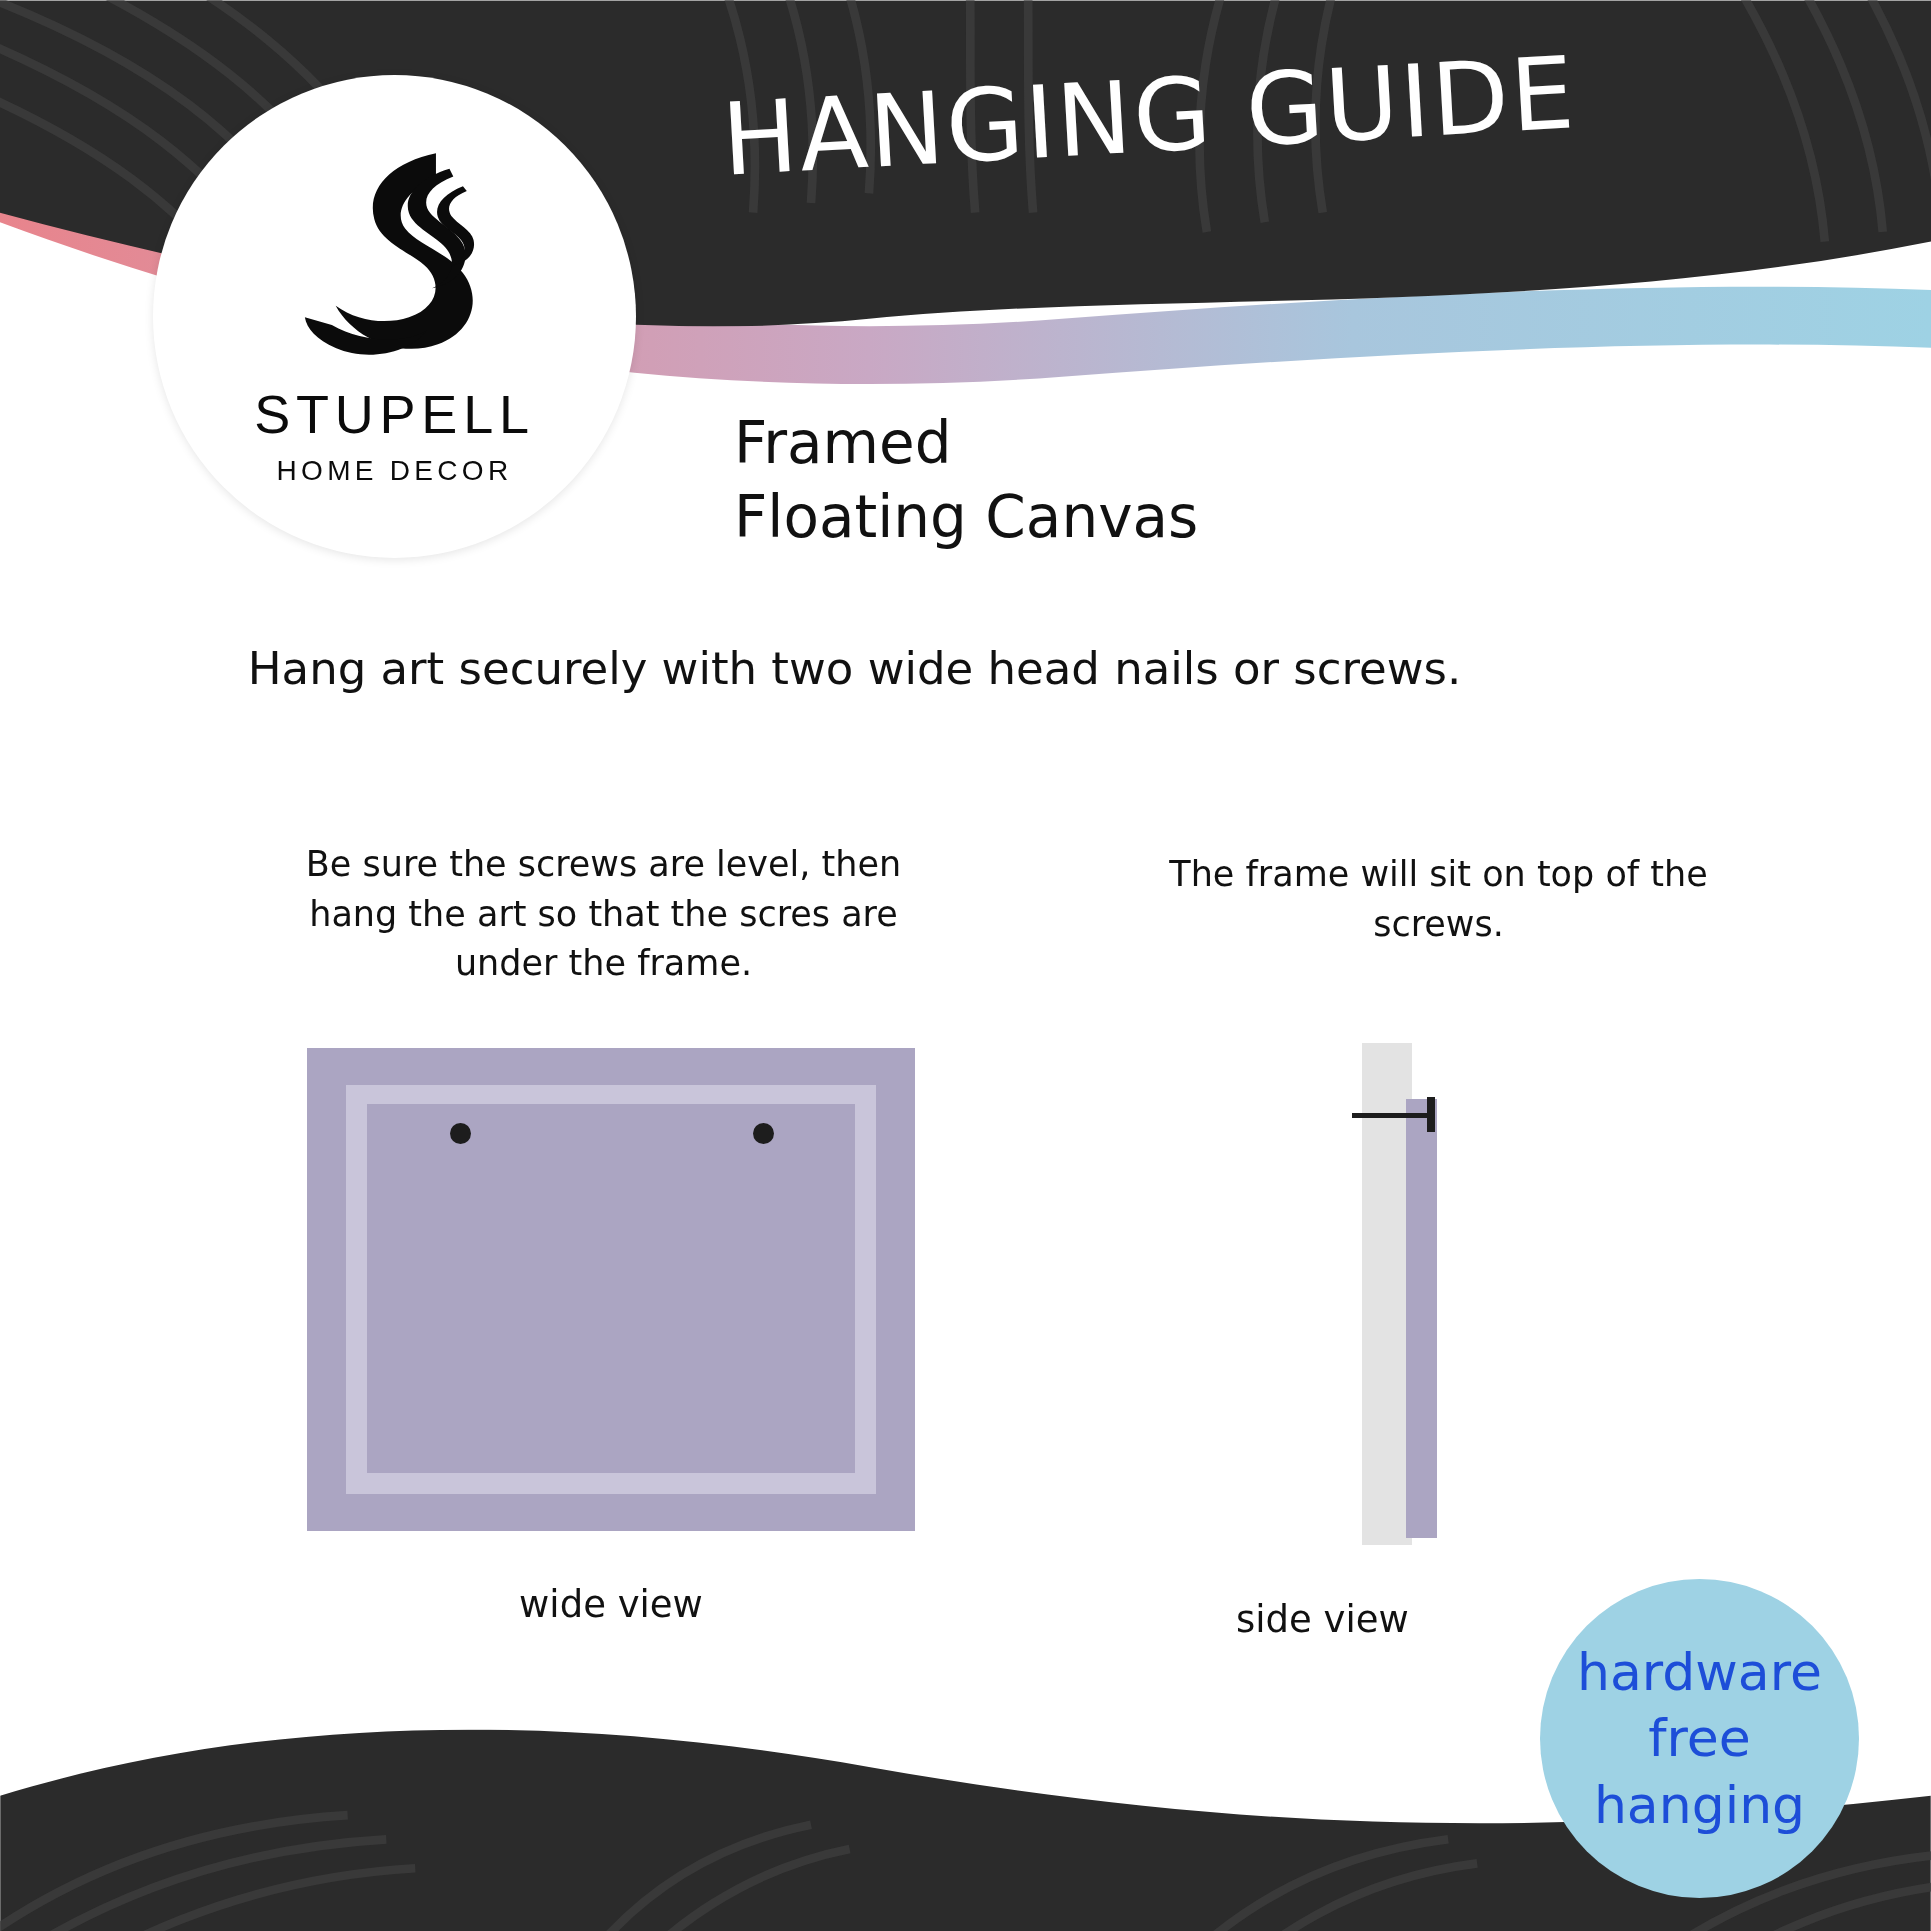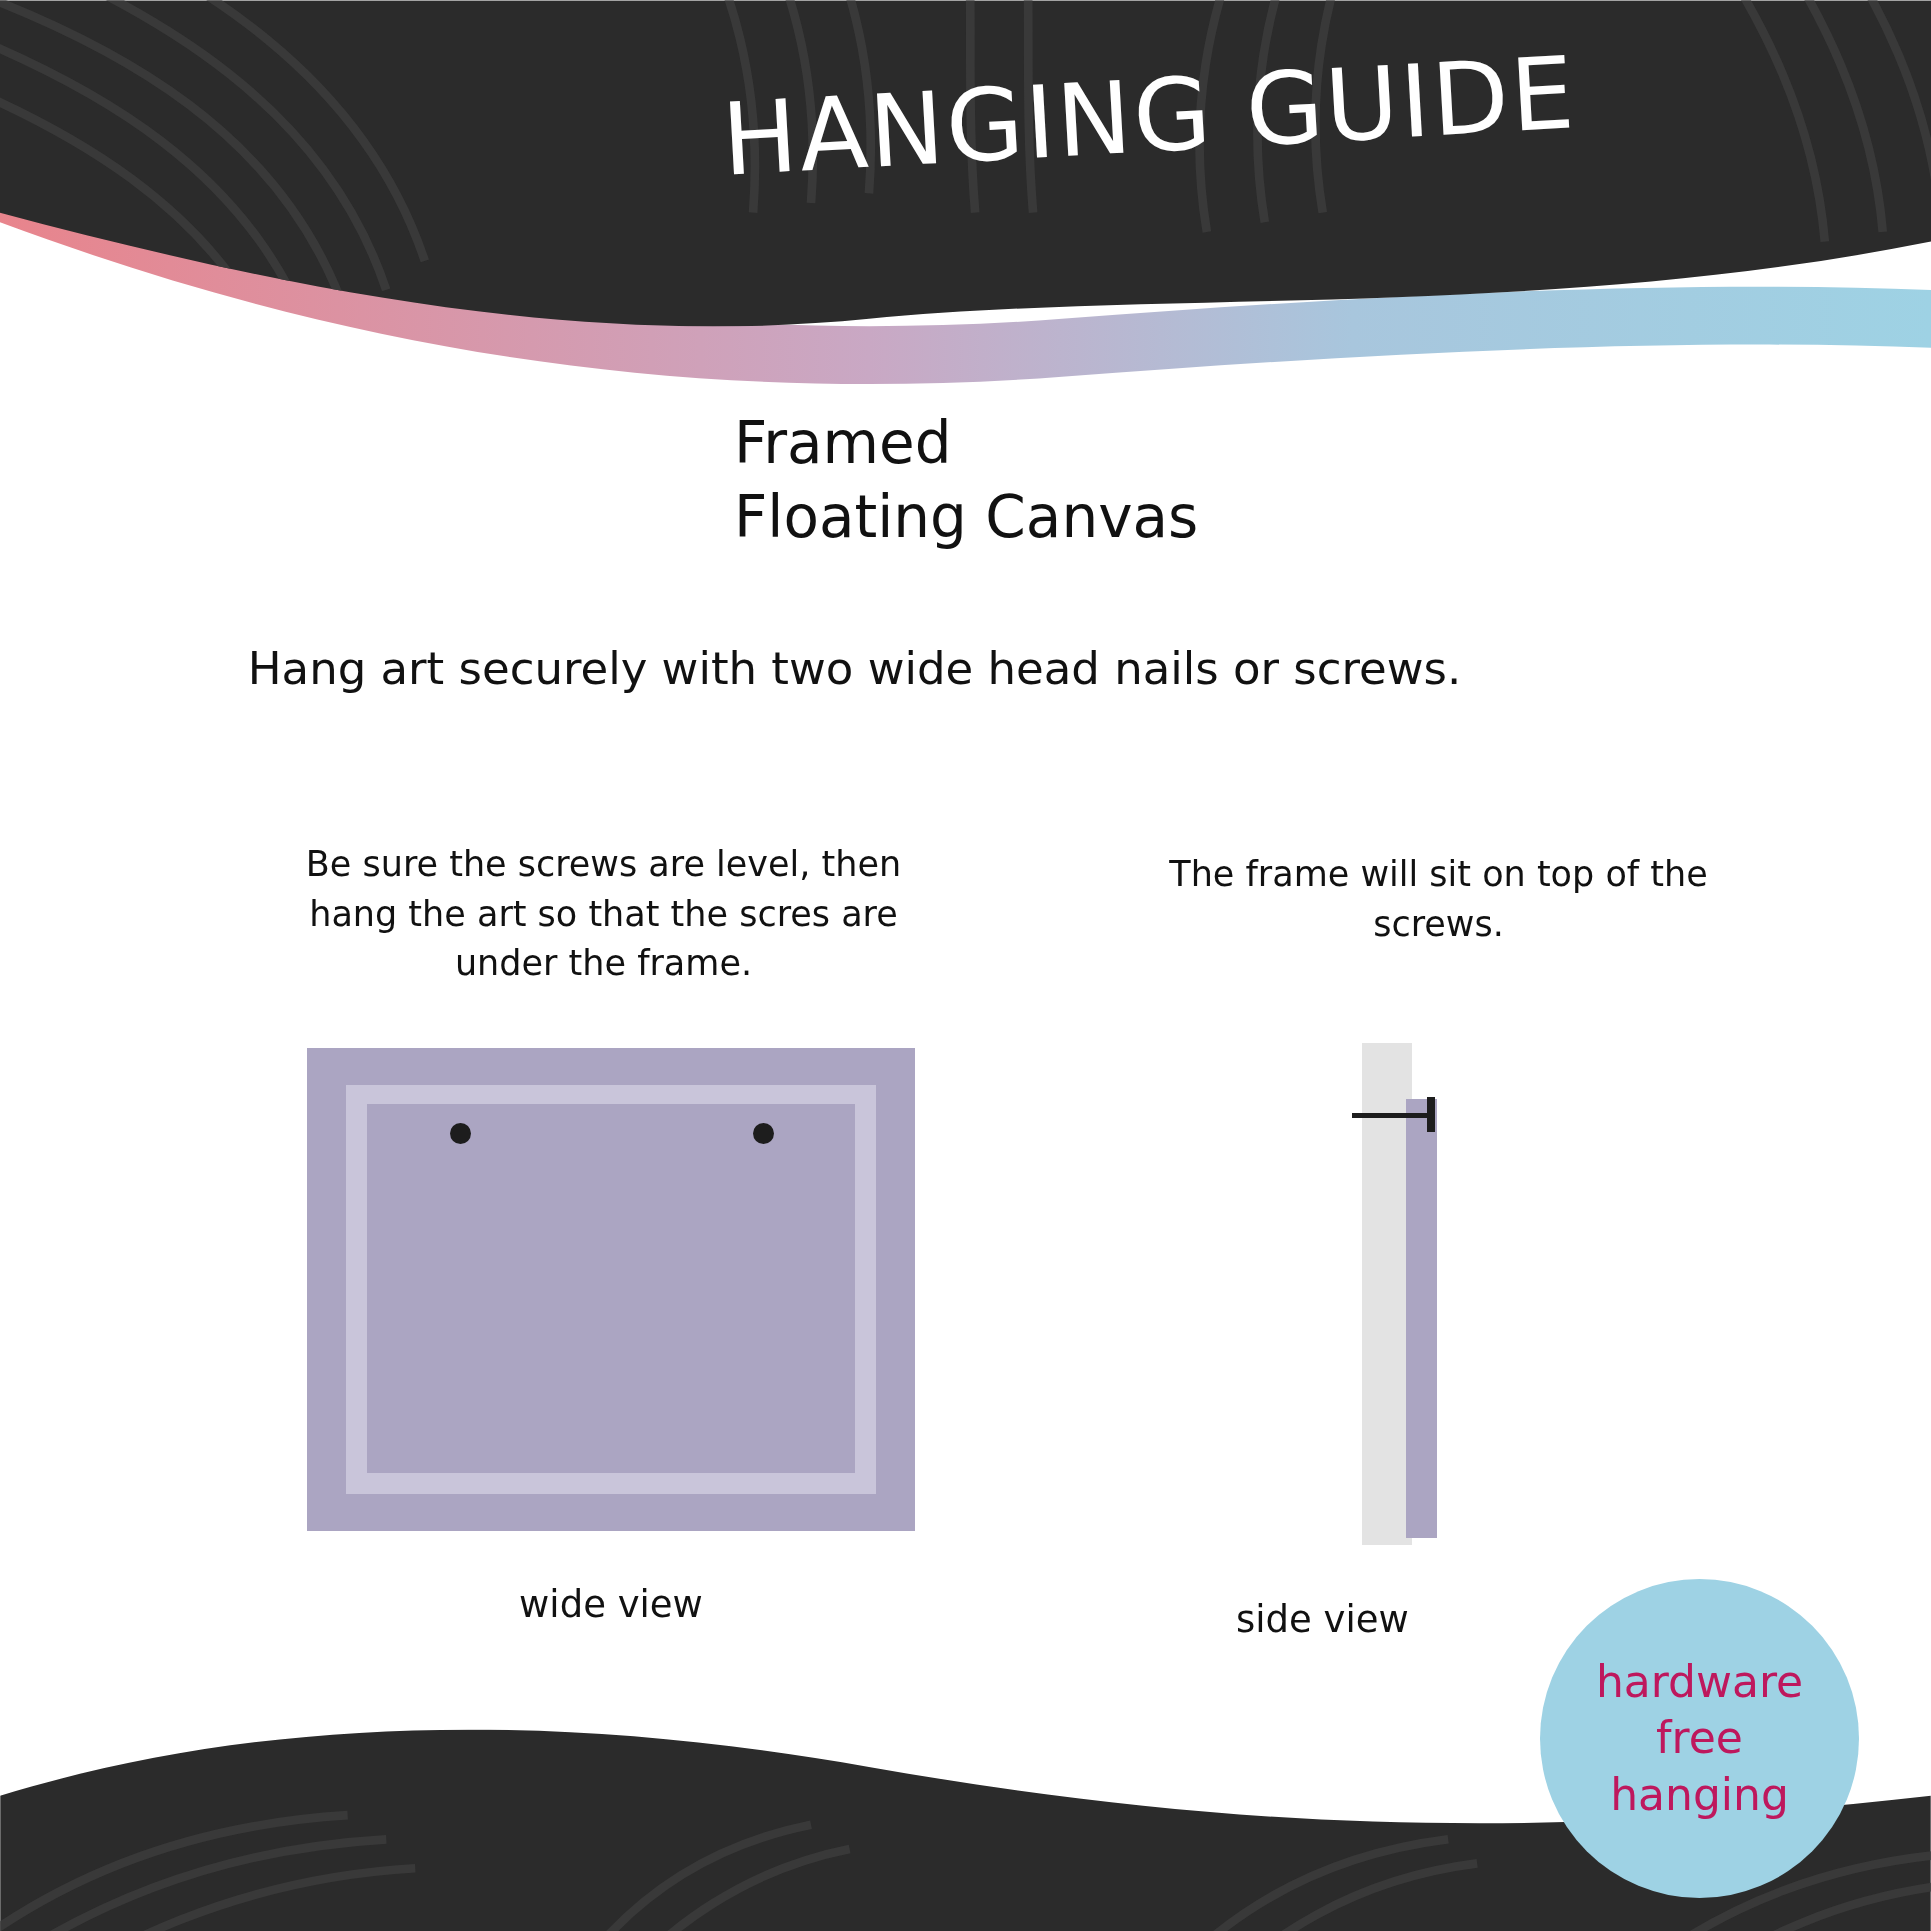--- a/index.html
+++ b/index.html
@@ -203,22 +203,22 @@
     left: 1540px;
     top: 1579px;
     width: 319px;
     height: 319px;
     border-radius: 50%;
     background: #9ed2e4;
     display: flex;
     flex-direction: column;
     align-items: center;
     justify-content: center;
-    color: #be185d;
-    font-size: 44px;
+    color: #1d4ed8;
+    font-size: 52px;
     line-height: 1.28;
     text-align: right;
     z-index: 5;
   }
 
   
   .bottom-band {
     position: absolute;
     left: 0;
     bottom: 0;
@@ -265,20 +265,32 @@
           <path d="M1750,-90 C1830,20 1880,130 1890,250"></path>
           <path d="M1810,-100 C1890,10 1940,120 1950,240"></path>
           <path d="M1870,-110 C1950,0 2000,110 2010,230"></path>
           <path d="M1000,-130 C1010,-20 1000,100 1010,220"></path>
           <path d="M1060,-130 C1070,-20 1060,100 1070,220"></path>
         </g>
       </g>
     </svg>
   </div>
 
+  <div class="logo-circle">
+    <div class="logo-mark">
+      <svg viewBox="0 0 250 250" width="241" height="241" xmlns="http://www.w3.org/2000/svg">
+        <path d="M168,18 C120,28 96,56 104,86 C110,110 140,120 156,134 C176,152 170,178 140,188 C116,196 86,192 64,176 C84,212 132,230 170,216 C206,203 216,168 196,142 C180,121 148,112 136,96 C124,80 136,56 168,44 Z" fill="#0b0b0b"></path>
+        <path d="M182,34 C150,44 134,62 140,80 C145,95 168,104 178,116 C190,130 186,148 164,158 C186,154 202,138 198,118 C195,102 172,92 162,80 C152,67 160,52 186,42 Z" fill="#0b0b0b"></path>
+        <path d="M196,52 C176,60 166,72 170,84 C173,94 188,100 194,108 C201,117 198,128 184,135 C200,132 210,121 207,108 C205,98 190,91 184,83 C178,74 183,64 200,57 Z" fill="#0b0b0b"></path>
+        <path d="M60,196 C92,214 134,216 158,202 C140,226 96,234 64,220 C44,211 34,200 32,188 Z" fill="#0b0b0b"></path>
+      </svg>
+    </div>
+    <div class="logo-name">STUPELL</div>
+    <div class="logo-sub">HOME DECOR</div>
+  </div>
 
   <div class="guide-title">HANGING GUIDE</div>
 
   <div class="product-type">
     <div>Framed</div>
     <div>Floating Canvas</div>
   </div>
 
   <div class="instruction">Hang art securely with two wide head nails or screws.</div>
 

